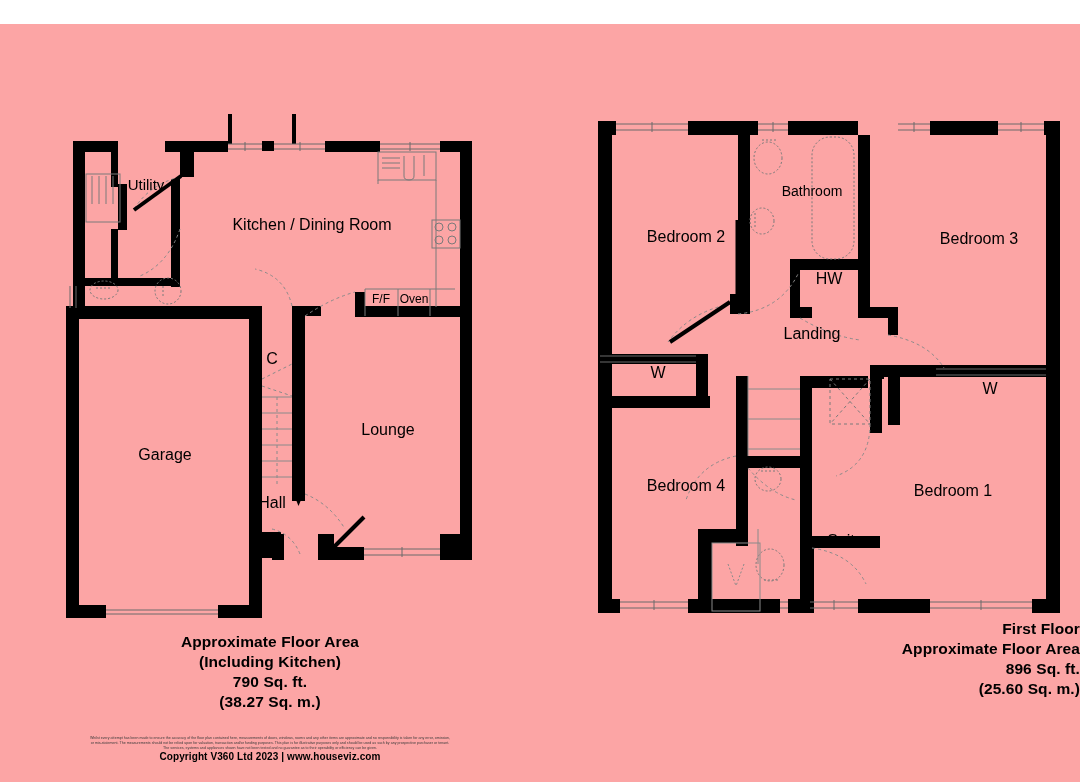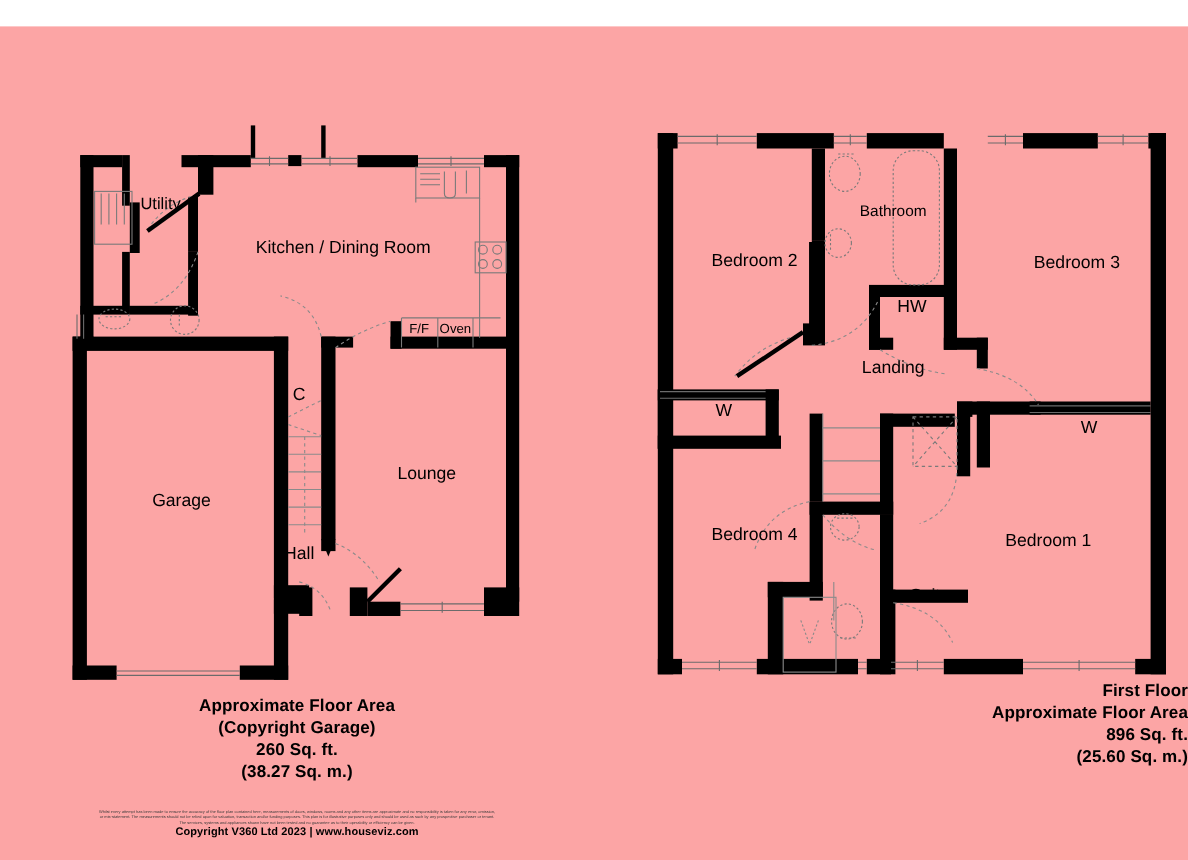--- a/index.html
+++ b/index.html
@@ -199,22 +199,22 @@
         <text x="388" y="411" font-size="16" text-anchor="middle">Lounge</text>
         <text x="272" y="484" font-size="16" text-anchor="middle">Hall</text>
         <text x="165" y="436" font-size="16" text-anchor="middle">Garage</text>
         <text x="381" y="279" font-size="12" text-anchor="middle">F/F</text>
         <text x="414" y="279" font-size="12" text-anchor="middle">Oven</text>
       </g>
     </svg>
 
     <div class="caption" id="ground-caption">
       <div>Approximate Floor Area</div>
-      <div>(Copyright Garage)</div>
-      <div>260 Sq. ft.</div>
+      <div>(Including Kitchen)</div>
+      <div>790 Sq. ft.</div>
       <div>(38.27 Sq. m.)</div>
     </div>
 
     <div class="disclaimer" id="ground-disclaimer">
       <div>Whilst every attempt has been made to ensure the accuracy of the floor plan contained here, measurements of doors, windows, rooms and any other items are approximate and no responsibility is taken for any error, omission,</div>
       <div>or mis-statement. The measurements should not be relied upon for valuation, transaction and/or funding purposes. This plan is for illustrative purposes only and should be used as such by any prospective purchaser or tenant.</div>
       <div>The services, systems and appliances shown have not been tested and no guarantee as to their operability or efficiency can be given.</div>
       <div class="copy">Copyright V360 Ltd 2023 | www.houseviz.com</div>
     </div>
   </div>

